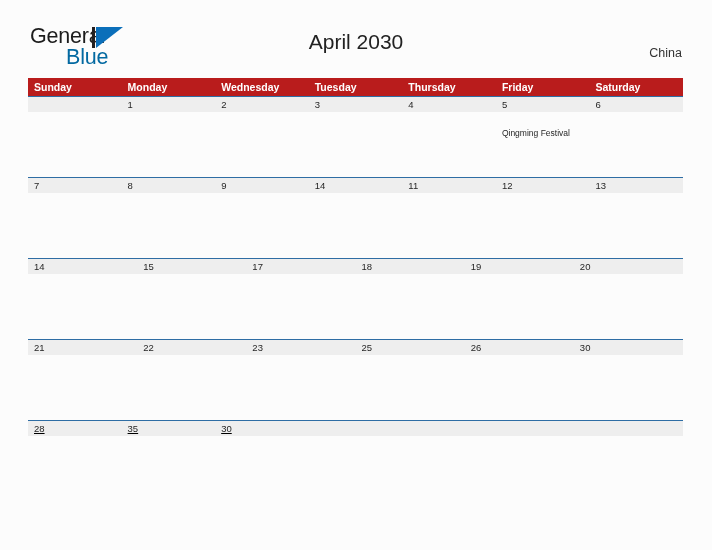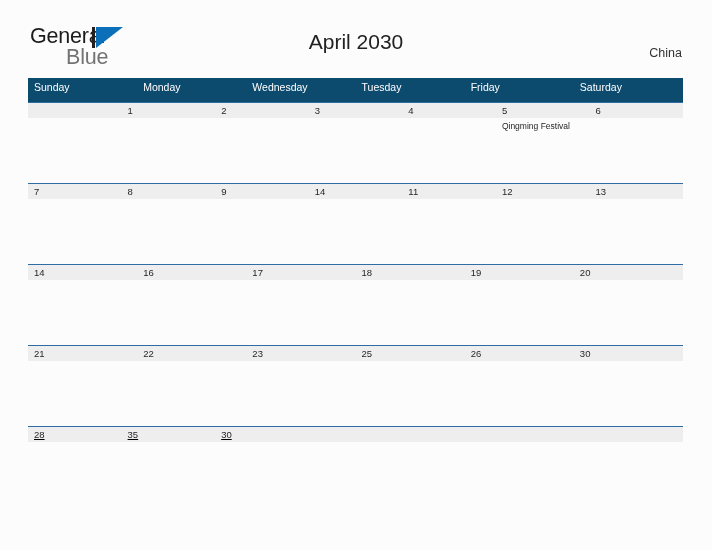--- a/index.html
+++ b/index.html
@@ -69,21 +69,21 @@
     width: 0;
     height: 0;
     border-top: 21px solid #0b6fba;
     border-right: 27px solid transparent;
   }
   .brand-row2 {
     position: absolute;
     left: 36px;
     top: 21px;
     font-size: 21.5px;
-    color: #737373;
+    color: #0369a1;
     letter-spacing: -0.2px;
   }
 
   .cal-title {
     position: absolute;
     left: 0;
     right: 0;
     top: 30px;
     text-align: center;
     font-size: 21px;
@@ -103,22 +103,23 @@
   
   .calendar {
     position: absolute;
     left: 28px;
     top: 78px;
     width: 655px;
   }
 
   .weekday-row {
     display: flex;
-    background: #0c4a6e;
-    height: 24px;
+    background: #b91c1c;
+    height: 18px;
+    font-weight: bold;
   }
   .weekday-cell {
     flex: 1 1 0;
     min-width: 0;
     color: #ffffff;
     font-size: 10.5px;
     line-height: 18px;
     padding-left: 6px;
     box-sizing: border-box;
     white-space: nowrap;
@@ -160,21 +161,21 @@
   .day-number {
     position: relative;
     font-size: 9.5px;
     line-height: 15px;
     color: #262626;
     display: block;
     height: 15px;
   }
   .day-events {
     position: relative;
-    padding-top: 3px;
+    padding-top: 16px;
   }
   .day-event {
     font-size: 8.5px;
     line-height: 11px;
     color: #262626;
     white-space: nowrap;
   }
   .day-cell.empty .day-number {
     visibility: hidden;
   }
@@ -201,20 +202,21 @@
 
 </div>
 
 <div class="calendar">
 
   <div class="weekday-row">
     <div class="weekday-cell">Sunday</div>
     <div class="weekday-cell">Monday</div>
     <div class="weekday-cell">Wednesday</div>
     <div class="weekday-cell">Tuesday</div>
+    <div class="weekday-cell">Thursday</div>
     <div class="weekday-cell">Friday</div>
     <div class="weekday-cell">Saturday</div>
   </div>
 
   <div id="weeks-container">
       <div class="week-row">
         <div class="week-band"></div>
         <div class="week-cells">
           <div class="day-cell empty">
             <span class="day-number"></span>
@@ -268,21 +270,21 @@
           </div>
         </div>
       </div>
       <div class="week-row">
         <div class="week-band"></div>
         <div class="week-cells">
           <div class="day-cell">
             <span class="day-number">14</span>
           </div>
           <div class="day-cell">
-            <span class="day-number">16</span>
+            <span class="day-number">15</span>
           </div>
           <div class="day-cell">
             <span class="day-number">17</span>
           </div>
           <div class="day-cell">
             <span class="day-number">18</span>
           </div>
           <div class="day-cell">
             <span class="day-number">19</span>
           </div>

